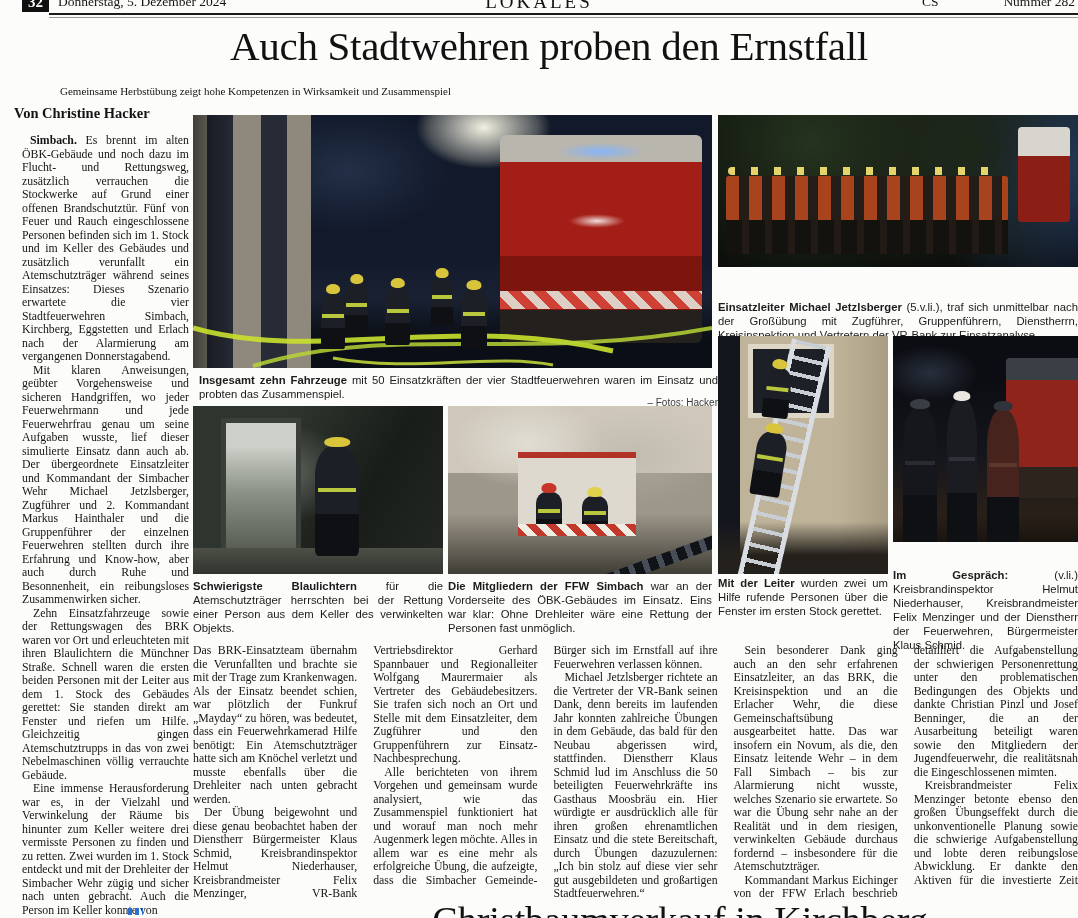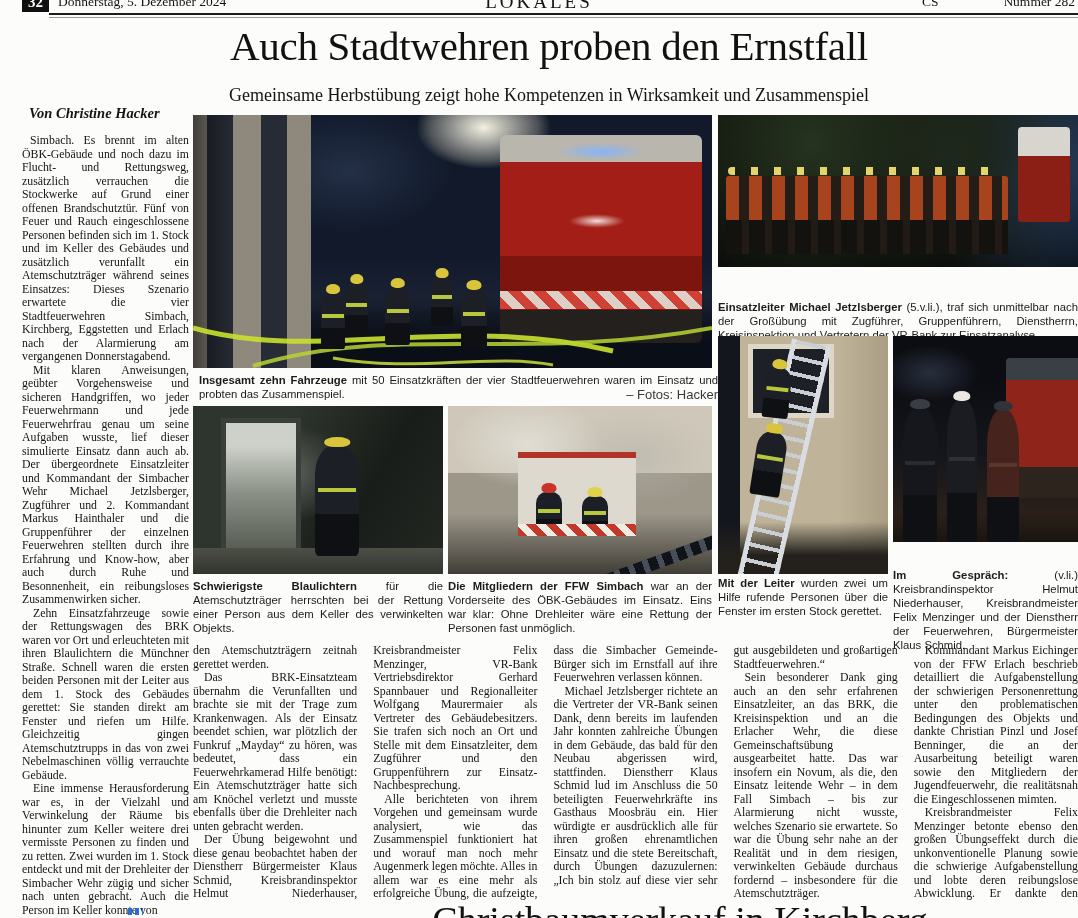--- a/index.html
+++ b/index.html
@@ -11,35 +11,35 @@
   
   .page-num{position:absolute;left:22px;top:-13px;width:27px;height:25px;background:#101010;color:#fff;
     font:700 15px/31px "Liberation Serif",serif;text-align:center;}
   .h-date{position:absolute;left:58px;top:-6px;font-size:13.5px;}
   .h-section{position:absolute;left:0;right:0;top:-9px;text-align:center;font-size:19px;letter-spacing:3px;}
   .h-edition{position:absolute;left:922px;top:-6px;font-size:13.5px;}
   .h-issue{position:absolute;right:3px;top:-6px;font-size:13.5px;}
   .h-rule{position:absolute;left:49px;right:0;top:13px;height:2px;border-top:2px solid #1c1c1c;border-bottom:1px solid #9a9a9a;}
   
   .headline{position:absolute;left:60px;right:40px;top:22px;text-align:center;font-size:41px;letter-spacing:-0.3px;color:#111;}
-  .subheadline{position:absolute;left:60px;right:40px;top:85px;text-align:center;font-size:18px;}
-  .byline{position:absolute;left:29px;top:105px;font-style:italic;font-weight:600;font-size:14.5px;}
+  .subheadline{position:absolute;left:60px;right:40px;top:85px;font-size:11px;}
+  .byline{position:absolute;left:14px;top:105px;font-weight:600;font-size:14.5px;}
   
   .bodytext{font-size:11.8px;line-height:13.5px;text-align:justify;hyphens:auto;-webkit-hyphens:auto;}
   .para{margin:0;text-indent:11px;}
-  .para b{font-weight:400;}
+  .para b{font-weight:700;}
   .col1{position:absolute;left:22px;top:134px;width:167px;height:784px;overflow:hidden;}
   .col1 .para:first-child{text-indent:8px;}
   .bottom{position:absolute;left:193px;top:644px;width:885px;height:260px;overflow:hidden;
     column-count:5;column-gap:16px;}
   .bottom .para:first-child{text-indent:0;}
   
   .caption{position:absolute;font-family:"Liberation Sans",sans-serif;font-size:11.3px;line-height:13.9px;text-align:justify;color:#1b1b1b;}
   .caption b{font-weight:700;}
-  .cap-credit{float:right;margin-left:8px;font-size:13px;color:#3a3a3a;}
+  .cap-credit{float:right;margin-left:8px;font-size:10px;color:#3a3a3a;margin-top:8px;}
   
   .photo{position:absolute;overflow:hidden;background:#10151f;}
   .fig{position:absolute;background:linear-gradient(180deg,var(--coat,#1c1f26) 0 62%,#0e1013 62%);
     border-radius:40% 40% 8% 8% / 26% 26% 6% 6%;}
   .fig::before{content:"";position:absolute;left:50%;top:-9px;transform:translateX(-50%);
     width:58%;height:10px;border-radius:50% 50% 40% 40%;background:var(--helm,#d9c53c);}
   .fig::after{content:"";position:absolute;left:6%;right:6%;top:38%;height:4px;background:var(--stripe,#cbd93f);opacity:.9;}
   .p-main{left:193px;top:115px;width:519px;height:253px;
     background:
       radial-gradient(90px 55px at 56% 5%, rgba(255,252,235,.95), rgba(255,250,220,.25) 60%, transparent 75%),
@@ -201,21 +201,20 @@
   <div class="pd-truck"></div>
   <div class="fig" style="left:10px;top:72px;width:34px;height:140px;--coat:#15171c;--helm:#3a3d44;--stripe:#2a2d33;"></div>
   <div class="fig" style="left:54px;top:64px;width:30px;height:150px;--coat:#1a1c22;--helm:#e9e7df;--stripe:#30333a;"></div>
   <div class="fig" style="left:94px;top:74px;width:32px;height:140px;--coat:#46231c;--helm:#30333a;--stripe:#5e3a2e;"></div>
 </div>
 <div class="caption" style="left:893px;top:569px;width:185px;">
   <b>Im Gespräch:</b><span> (v.li.) Kreisbrandinspektor Helmut Niederhauser, Kreisbrandmeister Felix Menzinger und der Dienstherr der Feuerwehren, Bürgermeister Klaus Schmid.</span>
 </div>
 
 <div class="bottom bodytext">
-    <p class="para">den Atemschutzträgern zeitnah gerettet werden.</p>
     <p class="para">Das BRK-Einsatzteam übernahm die Verunfallten und brachte sie mit der Trage zum Krankenwagen. Als der Einsatz beendet schien, war plötzlich der Funkruf „Mayday“ zu hören, was bedeutet, dass ein Feuerwehrkamerad Hilfe benötigt: Ein Atemschutzträger hatte sich am Knöchel verletzt und musste ebenfalls über die Drehleiter nach unten gebracht werden.</p>
     <p class="para">Der Übung beigewohnt und diese genau beobachtet haben der Dienstherr Bürgermeister Klaus Schmid, Kreisbrandinspektor Helmut Niederhauser, Kreisbrandmeister Felix Menzinger, VR-Bank Vertriebsdirektor Gerhard Spannbauer und Regionalleiter Wolfgang Maurermaier als Vertreter des Gebäudebesitzers. Sie trafen sich noch an Ort und Stelle mit dem Einsatzleiter, dem Zugführer und den Gruppenführern zur Einsatz-Nachbesprechung.</p>
     <p class="para">Alle berichteten von ihrem Vorgehen und gemeinsam wurde analysiert, wie das Zusammenspiel funktioniert hat und worauf man noch mehr Augenmerk legen möchte. Alles in allem war es eine mehr als erfolgreiche Übung, die aufzeigte, dass die Simbacher Gemeinde-Bürger sich im Ernstfall auf ihre Feuerwehren verlassen können.</p>
     <p class="para">Michael Jetzlsberger richtete an die Vertreter der VR-Bank seinen Dank, denn bereits im laufenden Jahr konnten zahlreiche Übungen in dem Gebäude, das bald für den Neubau abgerissen wird, stattfinden. Dienstherr Klaus Schmid lud im Anschluss die 50 beteiligten Feuerwehrkräfte ins Gasthaus Moosbräu ein. Hier würdigte er ausdrücklich alle für ihren großen ehrenamtlichen Einsatz und die stete Bereitschaft, durch Übungen dazuzulernen: „Ich bin stolz auf diese vier sehr gut ausgebildeten und großartigen Stadtfeuerwehren.“</p>
     <p class="para">Sein besonderer Dank ging auch an den sehr erfahrenen Einsatzleiter, an das BRK, die Kreisinspektion und an die Erlacher Wehr, die diese Gemeinschaftsübung ausgearbeitet hatte. Das war insofern ein Novum, als die, den Einsatz leitende Wehr – in dem Fall Simbach – bis zur Alarmierung nicht wusste, welches Szenario sie erwartete. So war die Übung sehr nahe an der Realität und in dem riesigen, verwinkelten Gebäude durchaus fordernd – insbesondere für die Atemschutzträger.</p>
     <p class="para">Kommandant Markus Eichinger von der FFW Erlach beschrieb detailliert die Aufgabenstellung der schwierigen Personenrettung unter den problematischen Bedingungen des Objekts und dankte Christian Pinzl und Josef Benninger, die an der Ausarbeitung beteiligt waren sowie den Mitgliedern der Jugendfeuerwehr, die realitätsnah die Eingeschlossenen mimten.</p>
     <p class="para">Kreisbrandmeister Felix Menzinger betonte ebenso den großen Übungseffekt durch die unkonventionelle Planung sowie die schwierige Aufgabenstellung und lobte deren reibungslose Abwicklung. Er dankte den Aktiven für die investierte Zeit sowie der VR-Bank für das Übungsobjekt.</p>
   </div>
 
 <div class="next-headline">Christbaumverkauf in Kirchberg</div>

